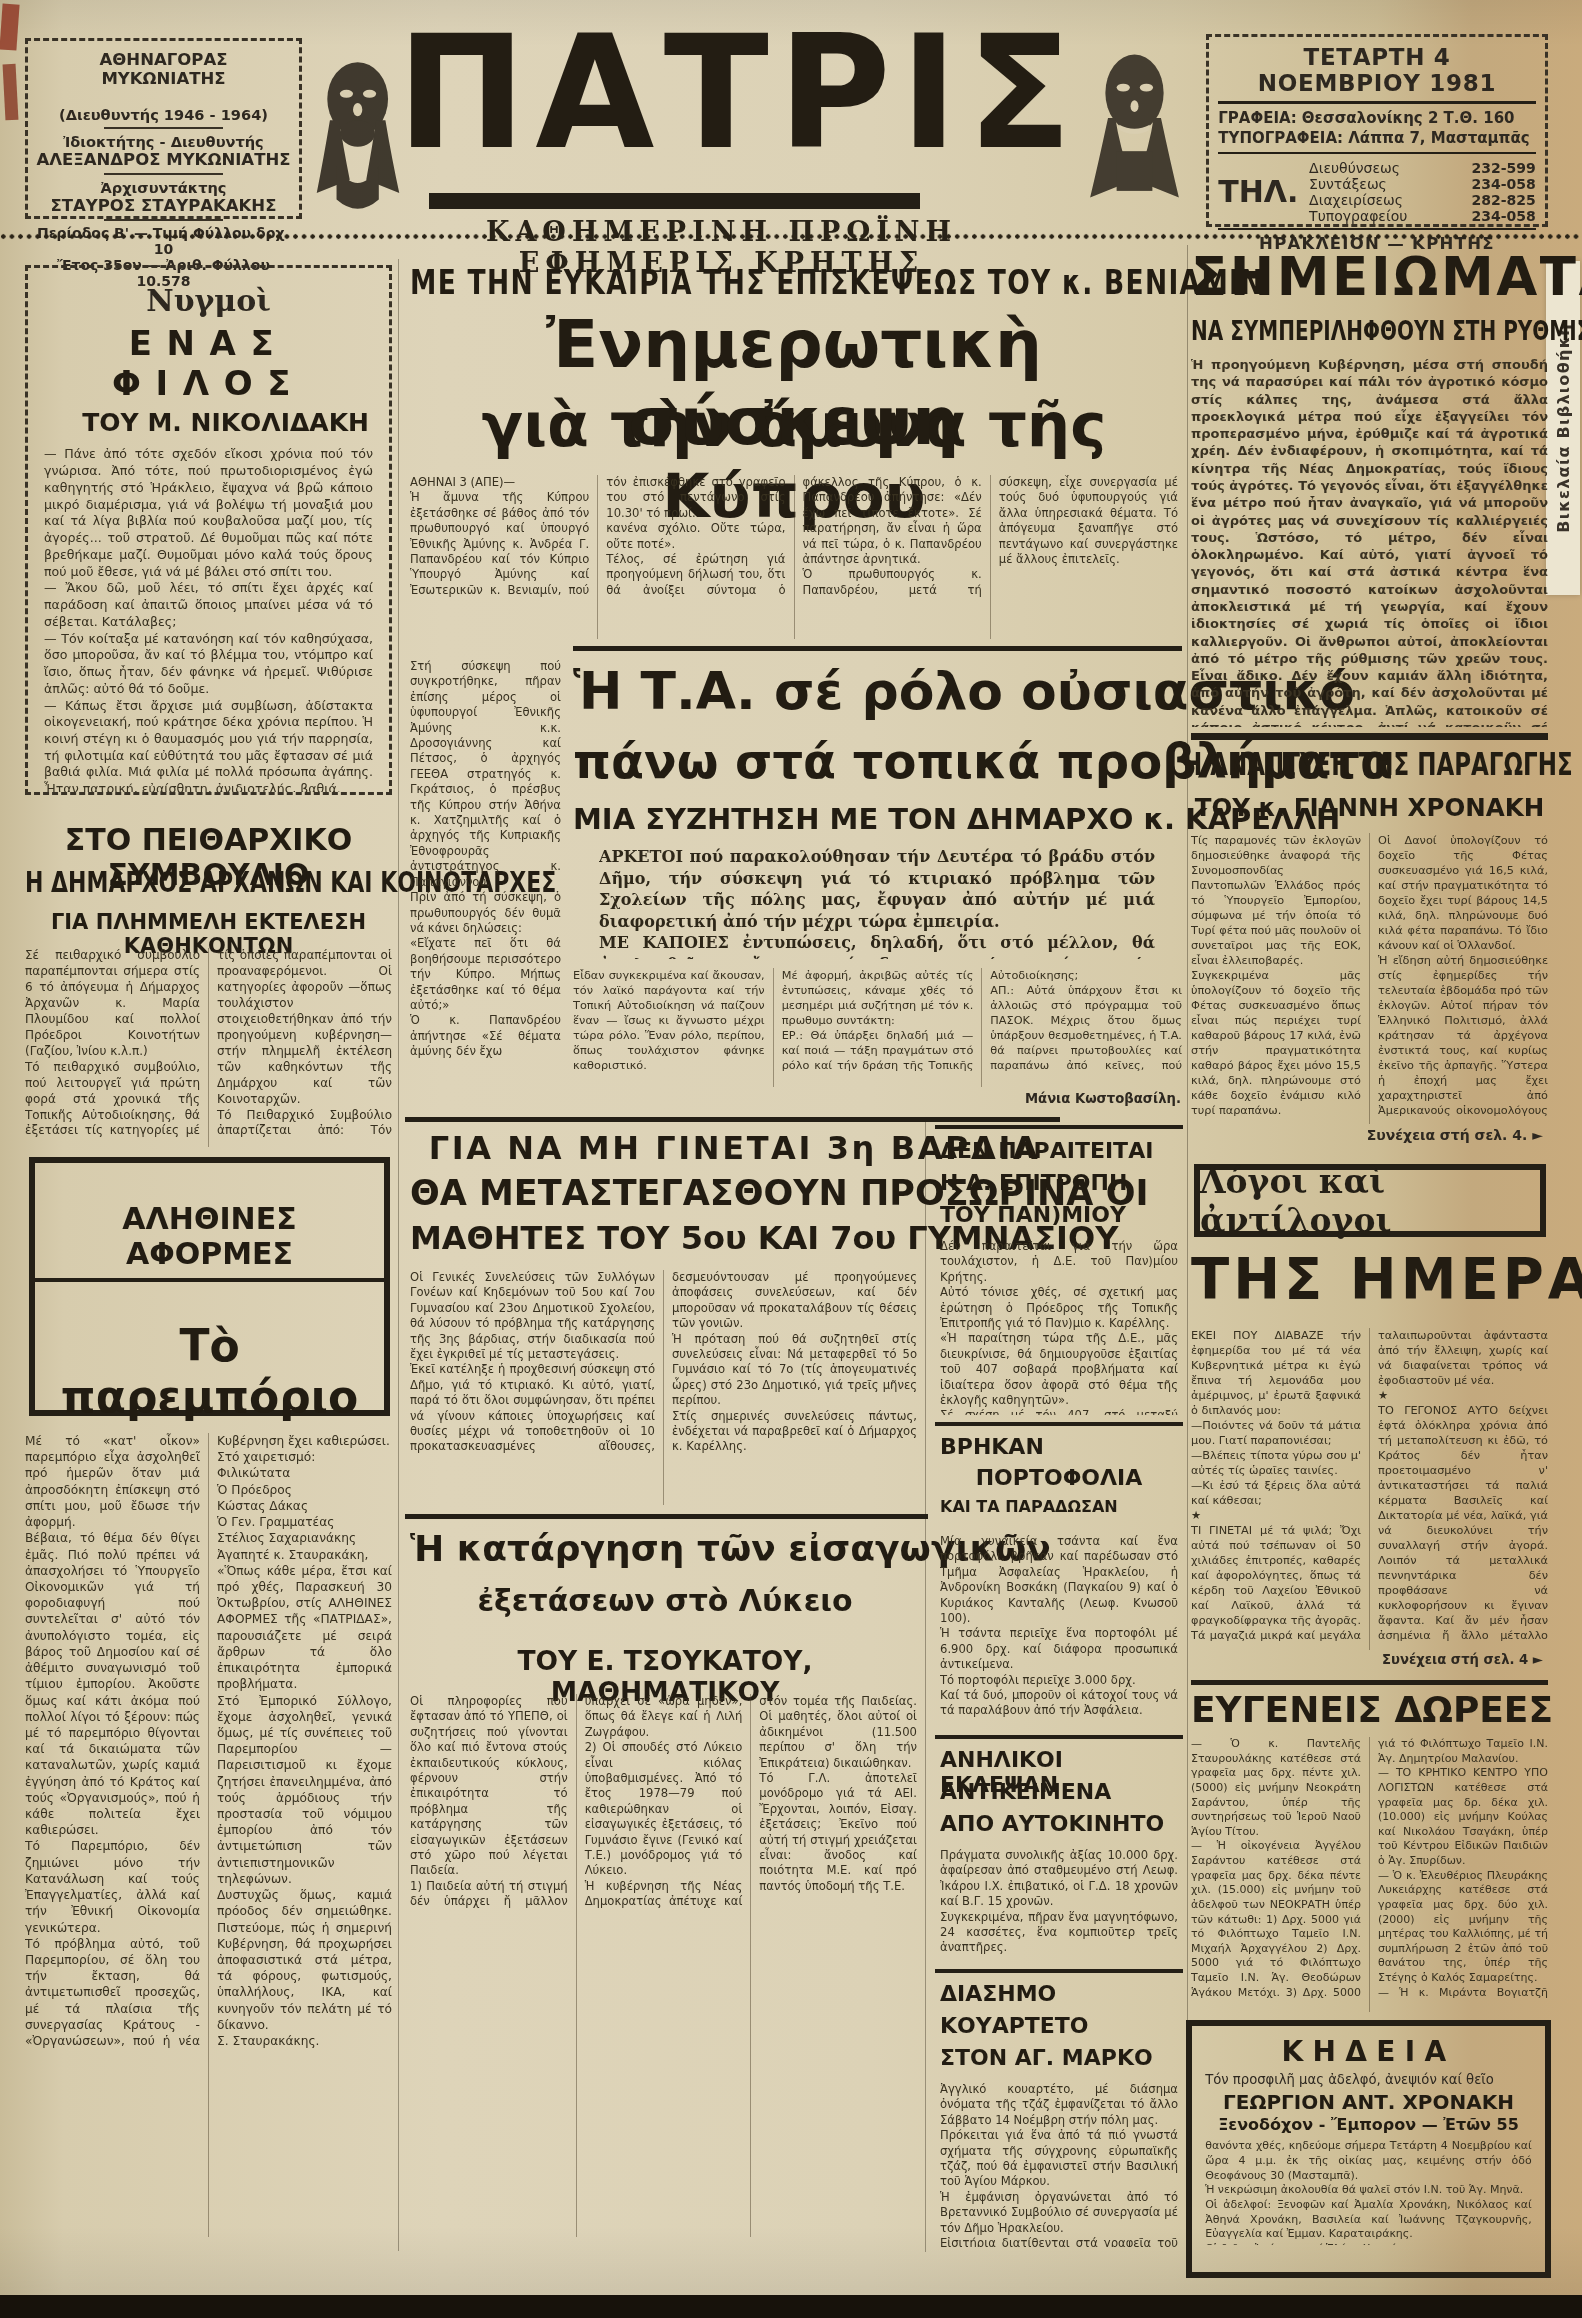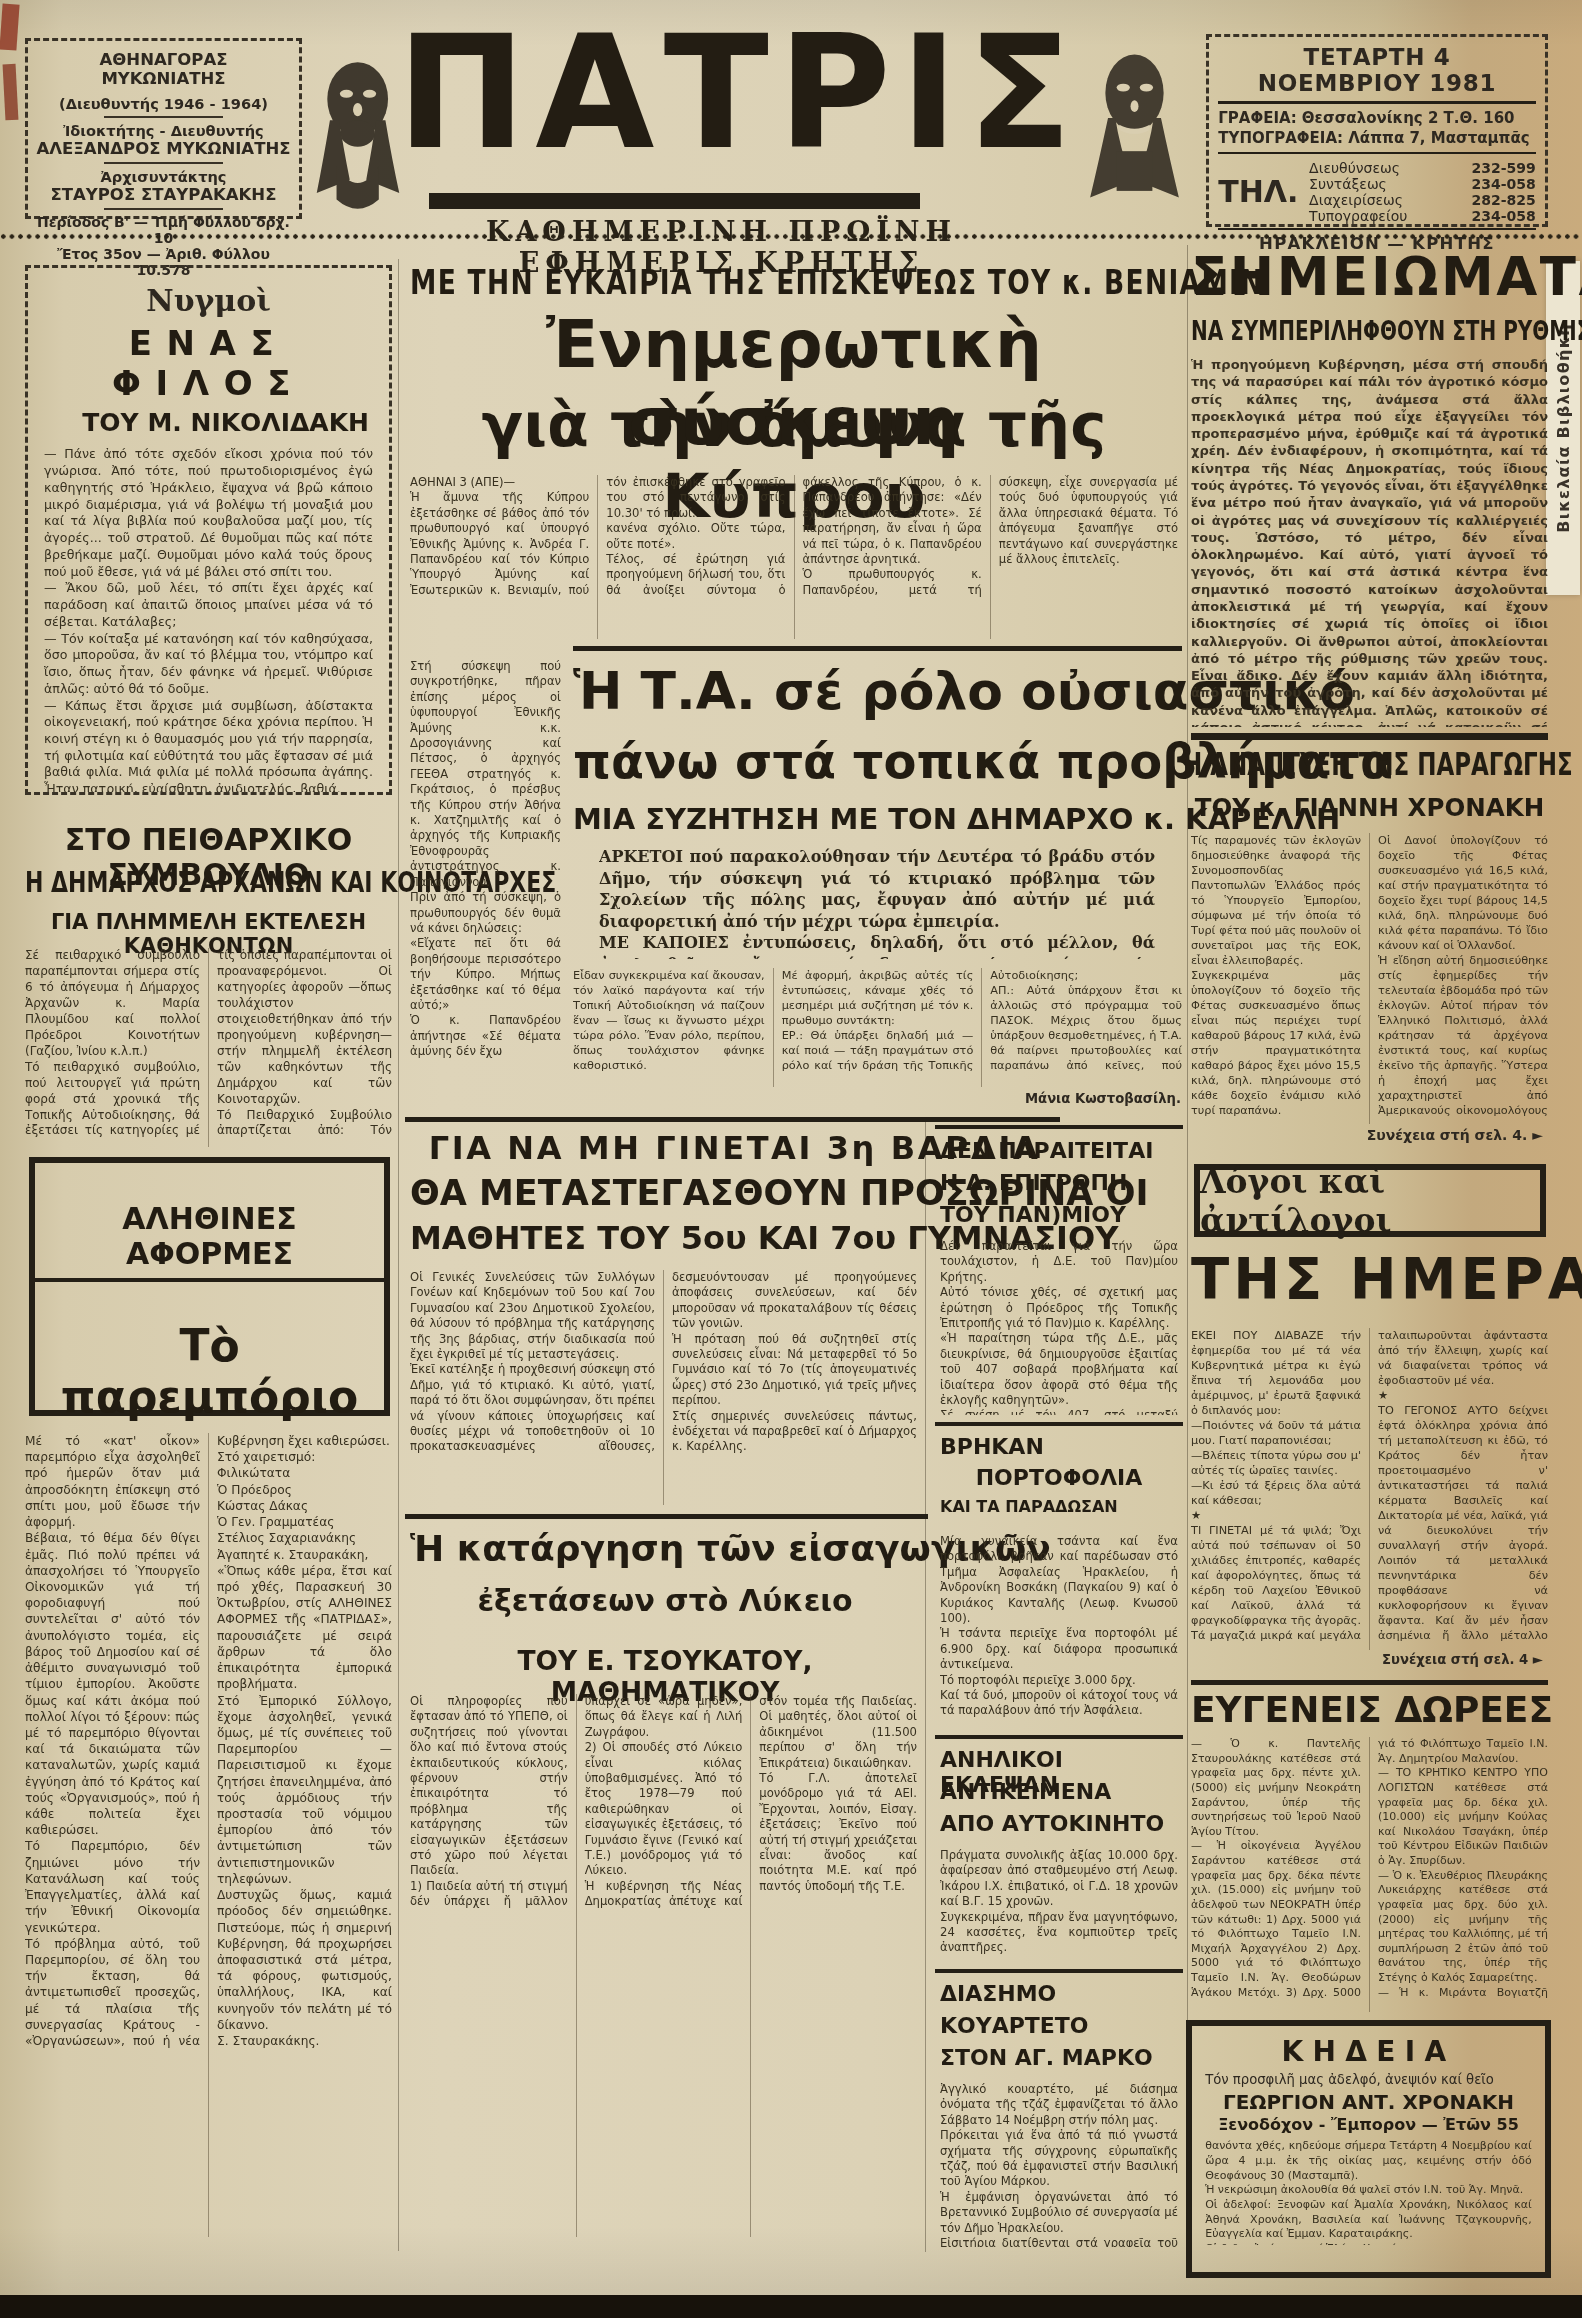--- a/index.html
+++ b/index.html
@@ -37,21 +37,21 @@
 </head>
 <body>
 
 <div class="page">
 
   <div class="abs" style="left:1.3px;top:4px;width:17px;height:46px;background:#8a2a18;opacity:.75;transform:rotate(4deg);"></div>
   <div class="abs" style="left:4px;top:64px;width:13.2px;height:56px;background:#7c2413;opacity:.7;transform:rotate(-3deg);"></div>
 
   <div class="abs box-dashed" style="left:25px;top:38px;width:277px;height:181px;padding:9.3px 6.6px;box-sizing:border-box;text-align:center;">
     <div style="font-weight:bold;font-size:16.5px;">ΑΘΗΝΑΓΟΡΑΣ ΜΥΚΩΝΙΑΤΗΣ</div>
-    <div style="font-weight:bold;font-size:14.6px;margin-top:7px;">(Διευθυντής 1946 - 1964)</div>
+    <div style="font-weight:bold;font-size:14.6px;margin-top:18px;">(Διευθυντής 1946 - 1964)</div>
     <div class="small-divider"></div>
     <div style="font-weight:bold;font-size:14.6px;">Ἰδιοκτήτης - Διευθυντής</div>
     <div style="font-weight:bold;font-size:16.5px;">ΑΛΕΞΑΝΔΡΟΣ ΜΥΚΩΝΙΑΤΗΣ</div>
     <div class="small-divider"></div>
     <div style="font-weight:bold;font-size:14.6px;">Ἀρχισυντάκτης</div>
     <div style="font-weight:bold;font-size:16.5px;">ΣΤΑΥΡΟΣ ΣΤΑΥΡΑΚΑΚΗΣ</div>
     <div class="small-divider"></div>
     <div style="font-weight:bold;font-size:14px;">Περίοδος Β' — Τιμή Φύλλου δρχ. 10</div>
     <div style="font-weight:bold;font-size:14px;">Ἔτος 35ον — Ἀριθ. Φύλλου 10.578</div>
   </div>

